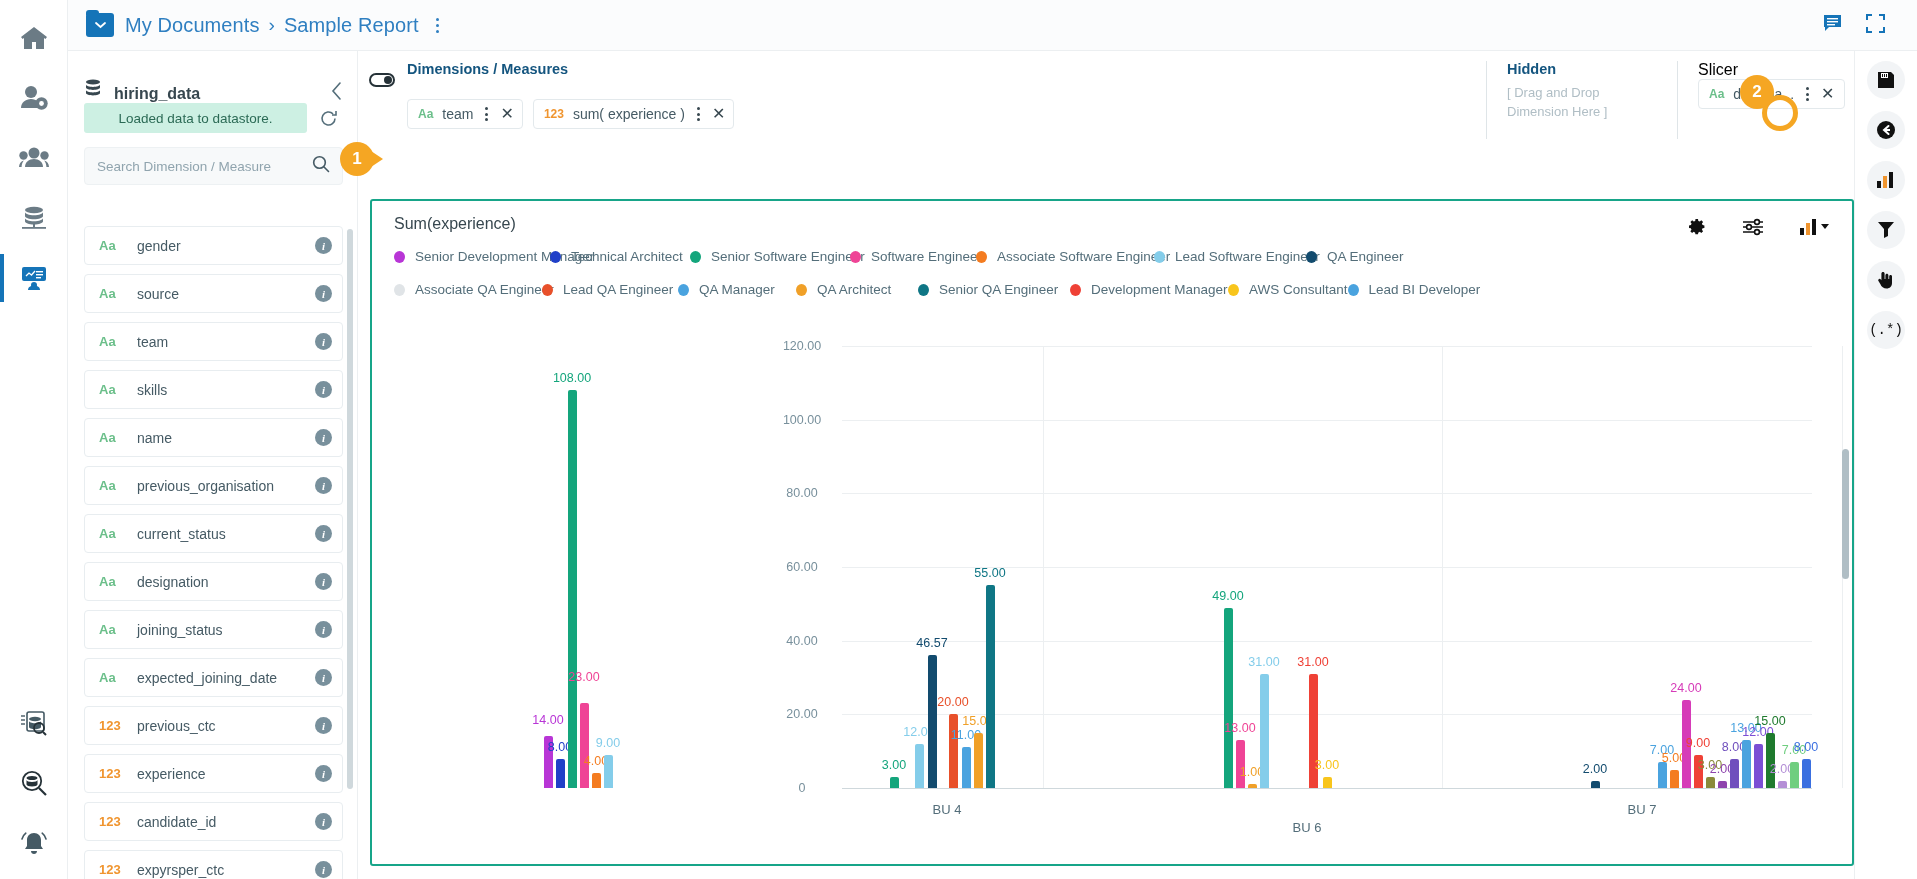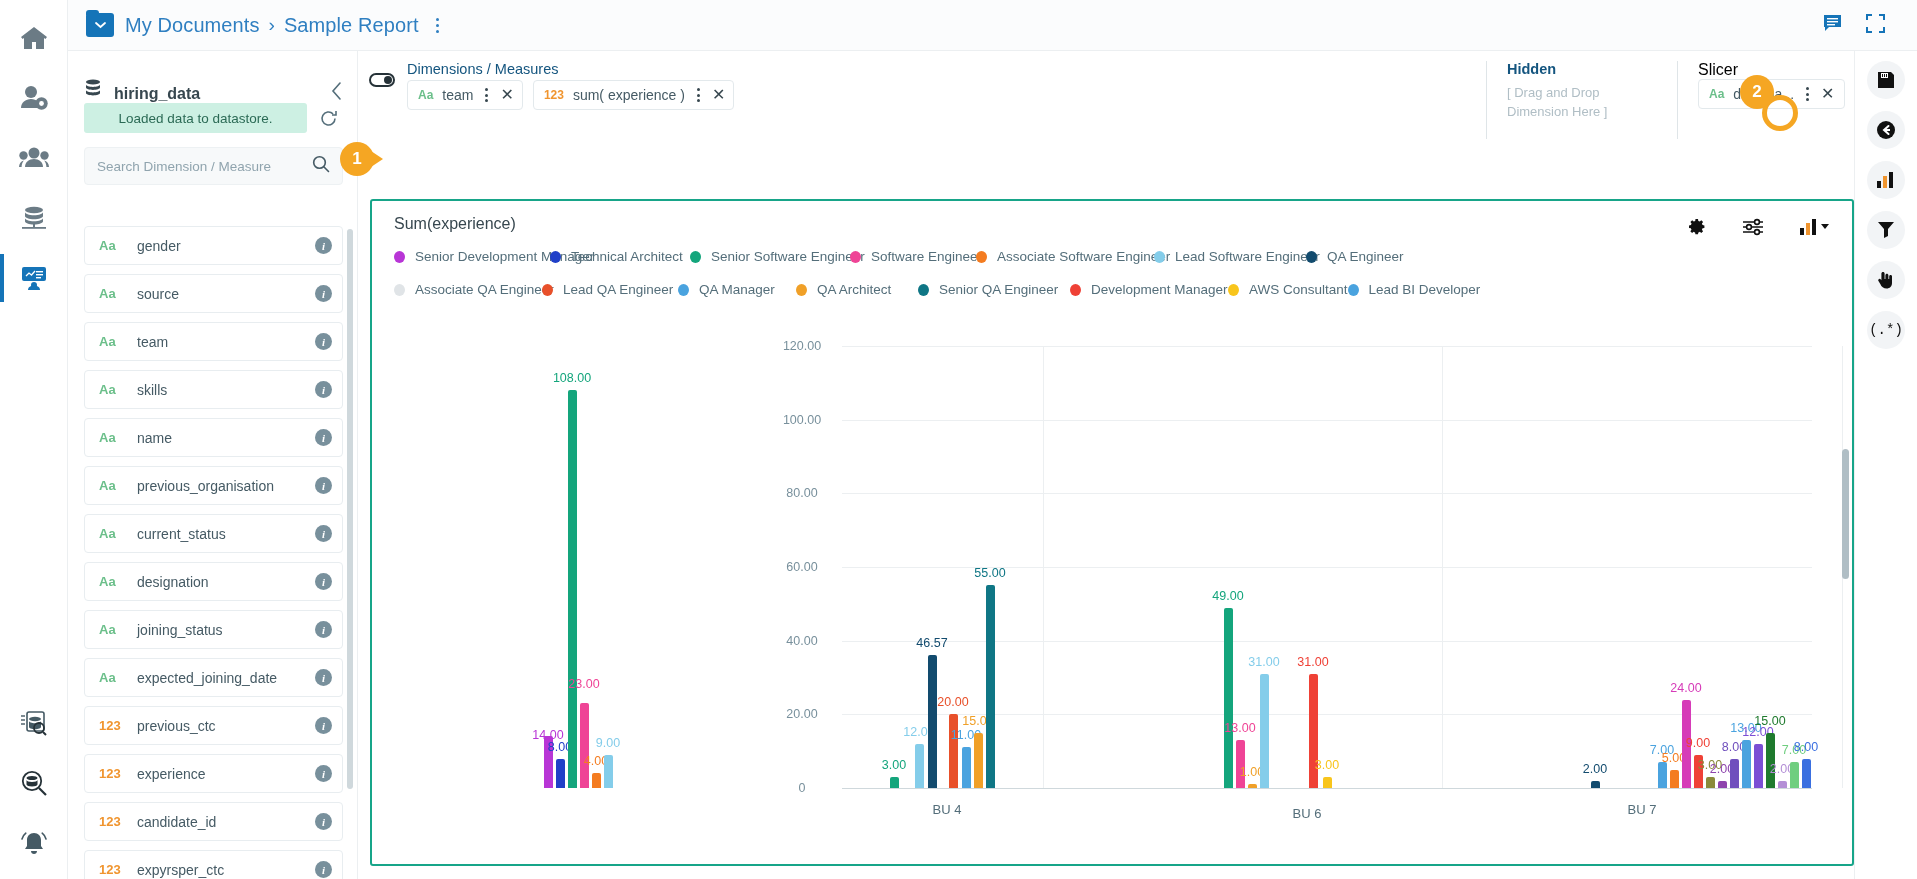--- a/index.html
+++ b/index.html
@@ -108,21 +108,21 @@
     display:flex; align-items:flex-start; padding-top: 10px;
   }
   .toggle-sw {
     margin: 12px 12px 0 10px; width: 26px; height: 14px; border-radius: 8px;
     border: 2px solid #263238; position: relative; flex: none;
   }
   .toggle-sw::after {
     content:""; position:absolute; right:1px; top:1px; width:8px;height:8px;border-radius:50%;background:#263238;
   }
   .shelf-col { display:flex; flex-direction:column; }
-  .shelf-label { font-size: 14.5px; font-weight: 400; color: #14557f; margin-bottom: 3px; }
+  .shelf-label { font-size: 14.5px; font-weight: 700; color: #14557f; margin-bottom: 22px; }
   .pills { display:flex; gap: 10px; }
   .pill {
     height: 30px; border: 1px solid #e3e9ec; border-radius: 4px; display:flex; align-items:center;
     padding: 0 8px 0 10px; gap: 9px; background: #fff; cursor: pointer;
   }
   .pill .ptype { font-size: 12px; font-weight: 700; }
   .pill .ptype.aa { color:#6bbf8a; }
   .pill .ptype.num { color:#f0952f; }
   .pill .plabel { font-size: 14px; color: #455a64; white-space:nowrap; }
   .pill-kebab { display:inline-flex; flex-direction:column; gap:2.5px; cursor:pointer; padding: 2px 3px;}
@@ -592,30 +592,30 @@
         <div class="gridline" style="top: 157.333px;"></div>
         <div class="yaxis-lbl" style="top: 157.333px;">80.00</div>
         <div class="gridline" style="top: 83.6667px;"></div>
         <div class="yaxis-lbl" style="top: 83.6667px;">100.00</div>
         <div class="gridline" style="top: 10px;"></div>
         <div class="yaxis-lbl" style="top: 10px;">120.00</div>
         <div class="vtick" style="left: 671px; top: 10px; height: 442px;"></div>
         <div class="vtick" style="left: 1070px; top: 10px; height: 442px;"></div>
         <div class="vtick" style="left: 1470px; top: 10px; height: 442px;"></div>
         <div class="xlabel" style="left: 575px; top: 466px;">BU 4</div>
-        <div class="xlabel" style="left: 935px; top: 470px;">BU 6</div>
+        <div class="xlabel" style="left: 935px; top: 484px;">BU 6</div>
         <div class="xlabel" style="left: 1270px; top: 466px;">BU 7</div>
         <div class="bar" title="BU 4 — 14.00" style="left: 172px; bottom: 0px; top: 400.433px; height: 51.5667px; background: rgb(184, 53, 214);"></div>
-        <div class="bar-lbl" style="left: 176px; top: 392px; color: rgb(184, 53, 214);">14.00</div>
+        <div class="bar-lbl" style="left: 176px; top: 377px; color: rgb(184, 53, 214);">14.00</div>
         <div class="bar" title="BU 4 — 8.00" style="left: 184px; bottom: 0px; top: 422.533px; height: 29.4667px; background: rgb(32, 64, 200);"></div>
         <div class="bar-lbl" style="left: 188px; top: 403.533px; color: rgb(32, 64, 200);">8.00</div>
         <div class="bar" title="BU 4 — 108.00" style="left: 196px; bottom: 0px; top: 54.2px; height: 397.8px; background: rgb(20, 165, 124);"></div>
         <div class="bar-lbl" style="left: 200px; top: 35.2px; color: rgb(20, 165, 124);">108.00</div>
         <div class="bar" title="BU 4 — 23.00" style="left: 208px; bottom: 0px; top: 367.283px; height: 84.7167px; background: rgb(239, 68, 150);"></div>
-        <div class="bar-lbl" style="left: 212px; top: 341px; color: rgb(239, 68, 150);">23.00</div>
+        <div class="bar-lbl" style="left: 212px; top: 334px; color: rgb(239, 68, 150);">23.00</div>
         <div class="bar" title="BU 4 — 4.00" style="left: 220px; bottom: 0px; top: 437.267px; height: 14.7333px; background: rgb(244, 124, 32);"></div>
         <div class="bar-lbl" style="left: 224px; top: 418.267px; color: rgb(244, 124, 32);">4.00</div>
         <div class="bar" title="BU 4 — 9.00" style="left: 232px; bottom: 0px; top: 418.85px; height: 33.15px; background: rgb(132, 205, 234);"></div>
         <div class="bar-lbl" style="left: 236px; top: 399.85px; color: rgb(132, 205, 234);">9.00</div>
         <div class="bar" title="BU 6 — 3.00" style="left: 518px; bottom: 0px; top: 440.95px; height: 11.05px; background: rgb(20, 165, 124);"></div>
         <div class="bar-lbl" style="left: 522px; top: 421.95px; color: rgb(20, 165, 124);">3.00</div>
         <div class="bar" title="BU 6 — 12.00" style="left: 543px; bottom: 0px; top: 407.8px; height: 44.2px; background: rgb(132, 205, 234);"></div>
         <div class="bar-lbl" style="left: 547px; top: 388.8px; color: rgb(132, 205, 234);">12.00</div>
         <div class="bar" title="BU 6 — 36.00" style="left: 556px; bottom: 0px; top: 319.4px; height: 132.6px; background: rgb(18, 75, 110);"></div>
         <div class="bar-lbl" style="left: 560px; top: 300.4px; color: rgb(18, 75, 110);">46.57</div>

